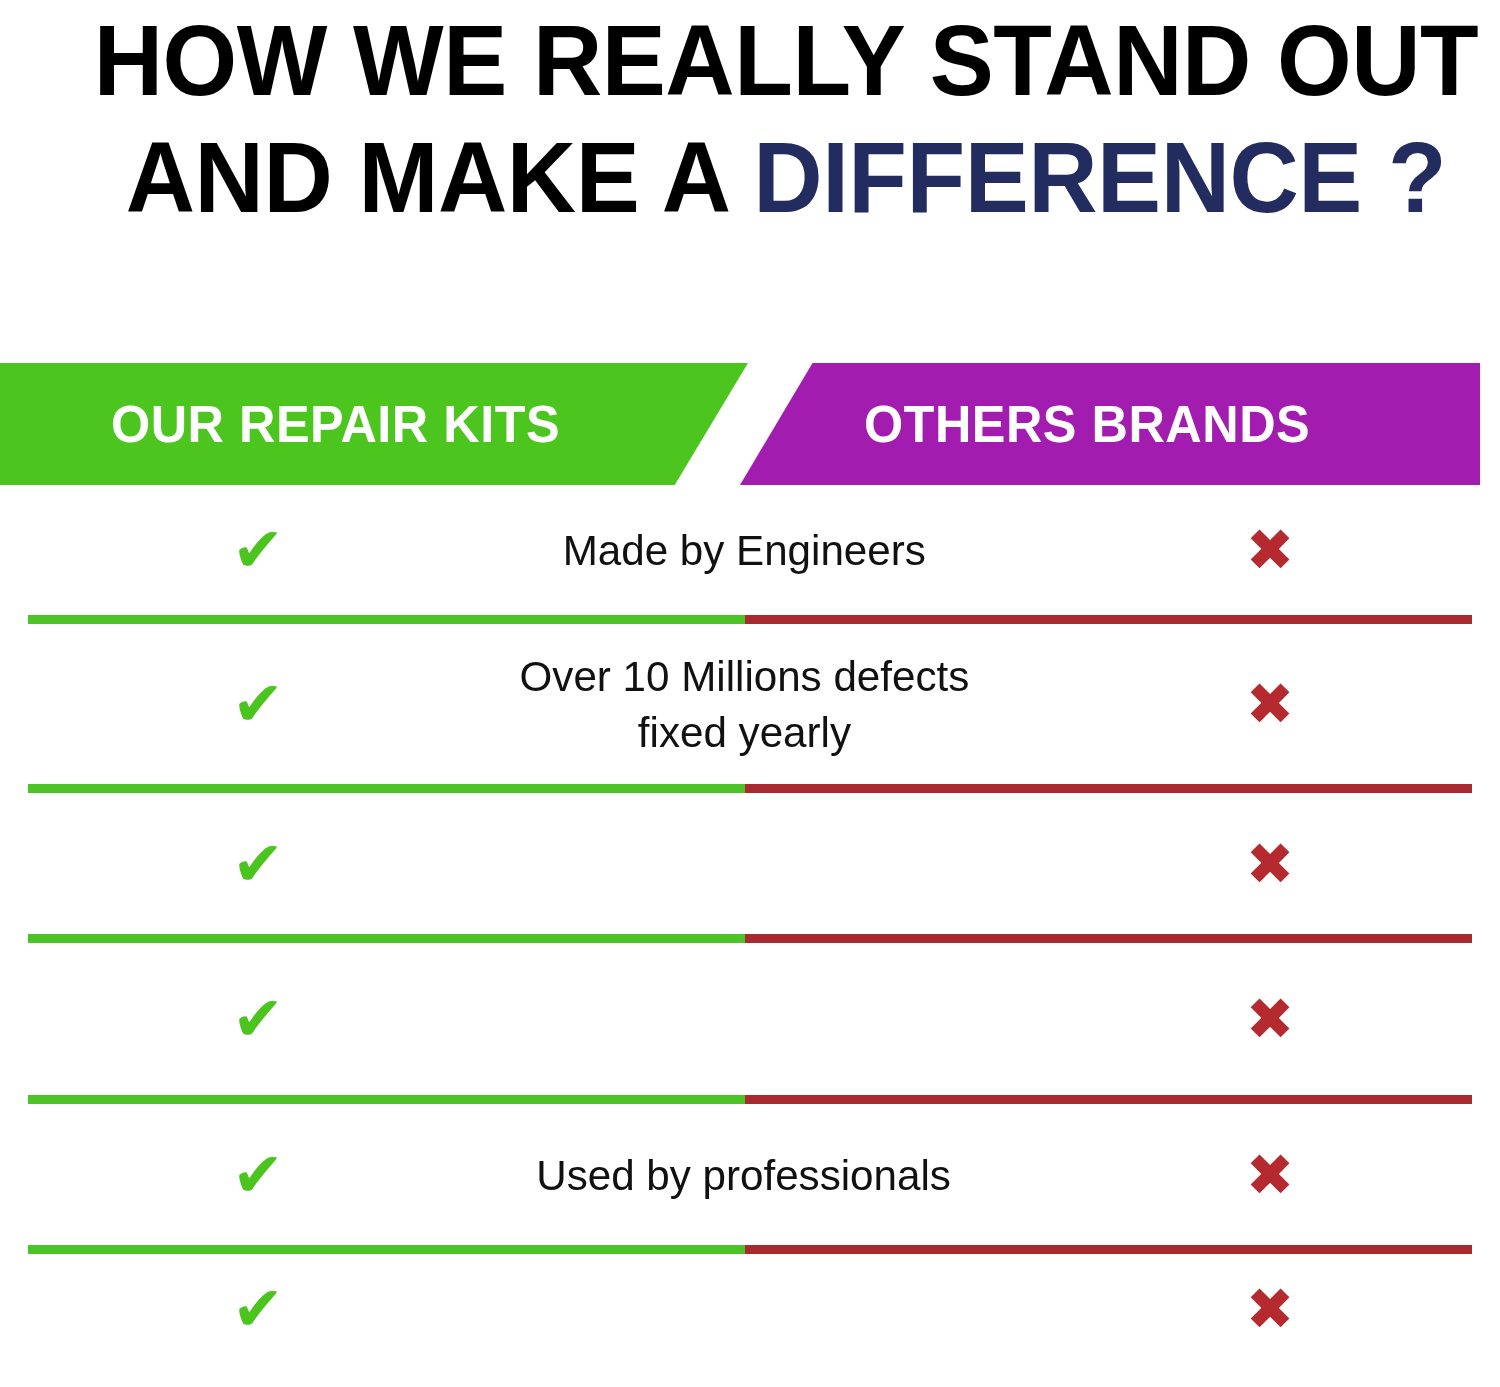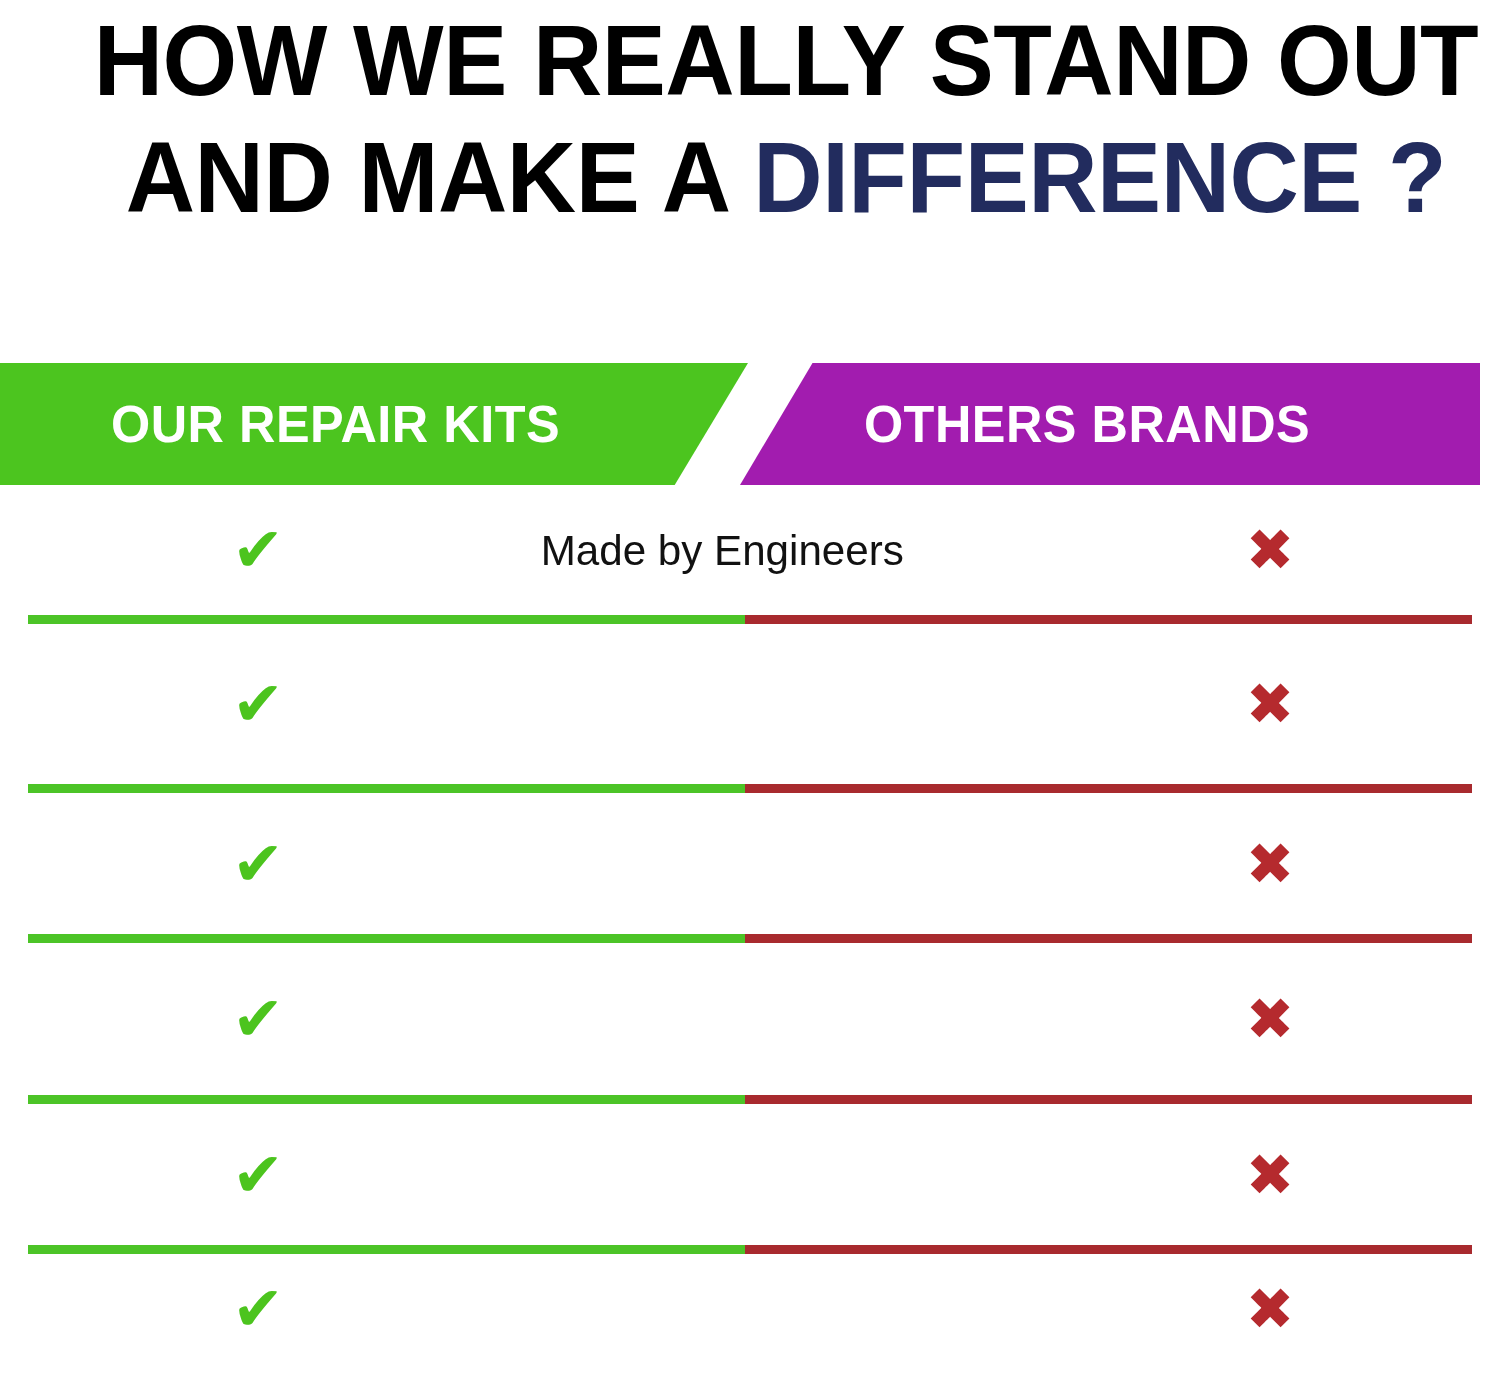--- a/index.html
+++ b/index.html
@@ -99,21 +99,21 @@
     align-items: center;
   }
   .cell-check {
     position: absolute;
     left: 210px;
     width: 96px;
     text-align: center;
   }
   .cell-feature {
     position: absolute;
-    left: 322px;
+    left: 344px;
     width: 800px;
     text-align: center;
   }
   .cell-cross {
     position: absolute;
     left: 1222px;
     width: 96px;
     text-align: center;
   }
 
@@ -198,20 +198,24 @@
   </div>
   <div class="divider">
     <div class="divider-left"></div>
     <div class="divider-right"></div>
   </div>
 
   <div class="compare-row" style="height:160px;">
     <div class="cell-check">
       <span class="check-icon">✔</span>
     </div>
+    <div class="cell-feature">
+      <span class="feature-text">Over 10 Millions  defects
+fixed yearly</span>
+    </div>
     <div class="cell-cross">
       <span class="cross-icon">✖</span>
     </div>
   </div>
   <div class="divider">
     <div class="divider-left"></div>
     <div class="divider-right"></div>
   </div>
 
   <div class="compare-row" style="height:141px;">
@@ -237,20 +241,23 @@
   </div>
   <div class="divider">
     <div class="divider-left"></div>
     <div class="divider-right"></div>
   </div>
 
   <div class="compare-row" style="height:141px;">
     <div class="cell-check">
       <span class="check-icon">✔</span>
     </div>
+    <div class="cell-feature">
+      <span class="feature-text">Used by professionals</span>
+    </div>
     <div class="cell-cross">
       <span class="cross-icon">✖</span>
     </div>
   </div>
   <div class="divider">
     <div class="divider-left"></div>
     <div class="divider-right"></div>
   </div>
 
   <div class="compare-row" style="height:110px;">

